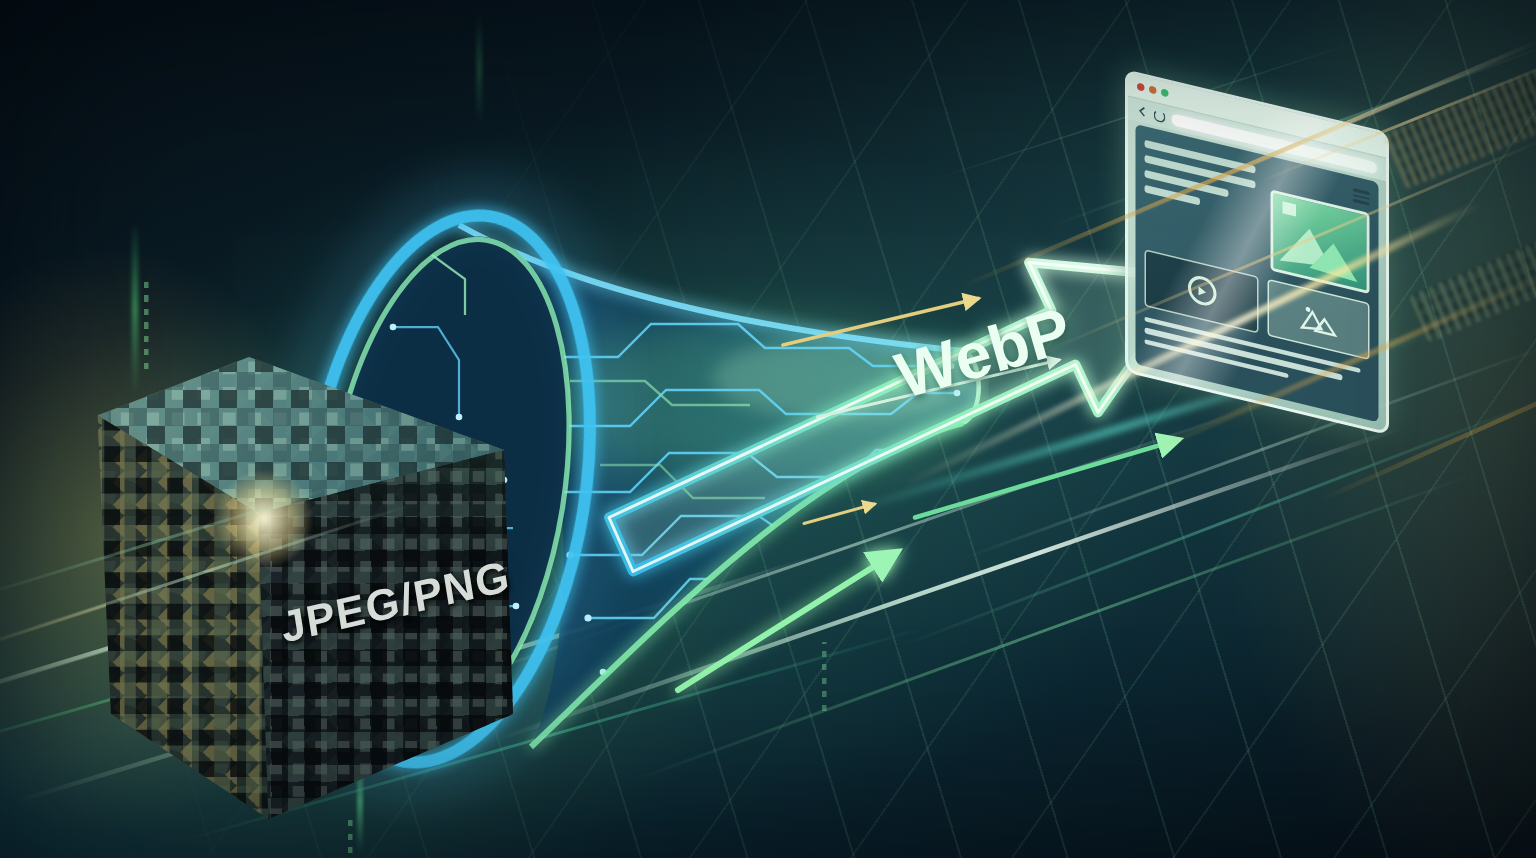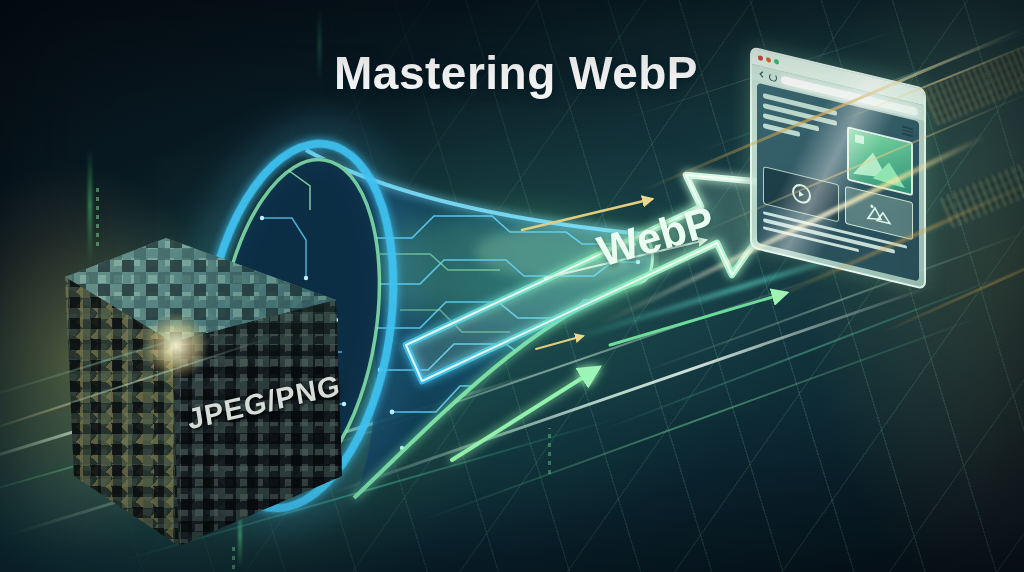--- a/index.html
+++ b/index.html
@@ -341,16 +341,15 @@
     <div class="st" style="left:760px;top:302px;width:300px;height:4px;transform:rotate(-24deg);opacity:.5;filter:blur(1px);background:linear-gradient(90deg,transparent,#d9a84e 55%,transparent);"></div>
     <div class="st" style="left:840px;top:120px;width:220px;height:2px;transform:rotate(-22deg);opacity:.6;background:linear-gradient(90deg,transparent,#f0dc96 50%,transparent);"></div>
     <div class="st" style="left:880px;top:332px;width:260px;height:3px;transform:rotate(-24deg);opacity:.45;background:linear-gradient(90deg,transparent,#c8a046 50%,transparent);"></div>
     <div class="st" style="left:600px;top:322px;width:430px;height:5px;transform:rotate(-26deg);opacity:.8;filter:blur(1.5px);background:linear-gradient(90deg,transparent,#fff8d8 58%,#ffe9a0 75%,transparent);"></div>
     <div class="st" style="left:930px;top:88px;width:150px;height:40px;transform:rotate(-23deg);opacity:.3;filter:blur(1px);background:repeating-linear-gradient(90deg, rgba(240,200,120,.8) 0 3px, transparent 3px 6px), repeating-linear-gradient(0deg, transparent 0 5px, rgba(10,20,20,.9) 5px 9px);"></div>
     <div class="st" style="left:946px;top:196px;width:130px;height:34px;transform:rotate(-23deg);opacity:.25;filter:blur(1px);background:repeating-linear-gradient(90deg, rgba(220,230,160,.8) 0 3px, transparent 3px 7px), repeating-linear-gradient(0deg, transparent 0 5px, rgba(10,20,20,.9) 5px 9px);"></div>
     <div class="st" style="left:-10px;top:428px;width:300px;height:2px;transform:rotate(-18deg);opacity:.55;background:linear-gradient(90deg,transparent,#bfe8c8 50%,transparent);"></div>
     <div class="st" style="left:-20px;top:398px;width:260px;height:1.5px;transform:rotate(-17deg);opacity:.4;background:linear-gradient(90deg,transparent,#9adbb4 50%,transparent);"></div>
   </div>
 
-  <div class="title">Mastering WebP</div>
 
   <div class="vignette"></div>
 </div>
 
 </body></html>

